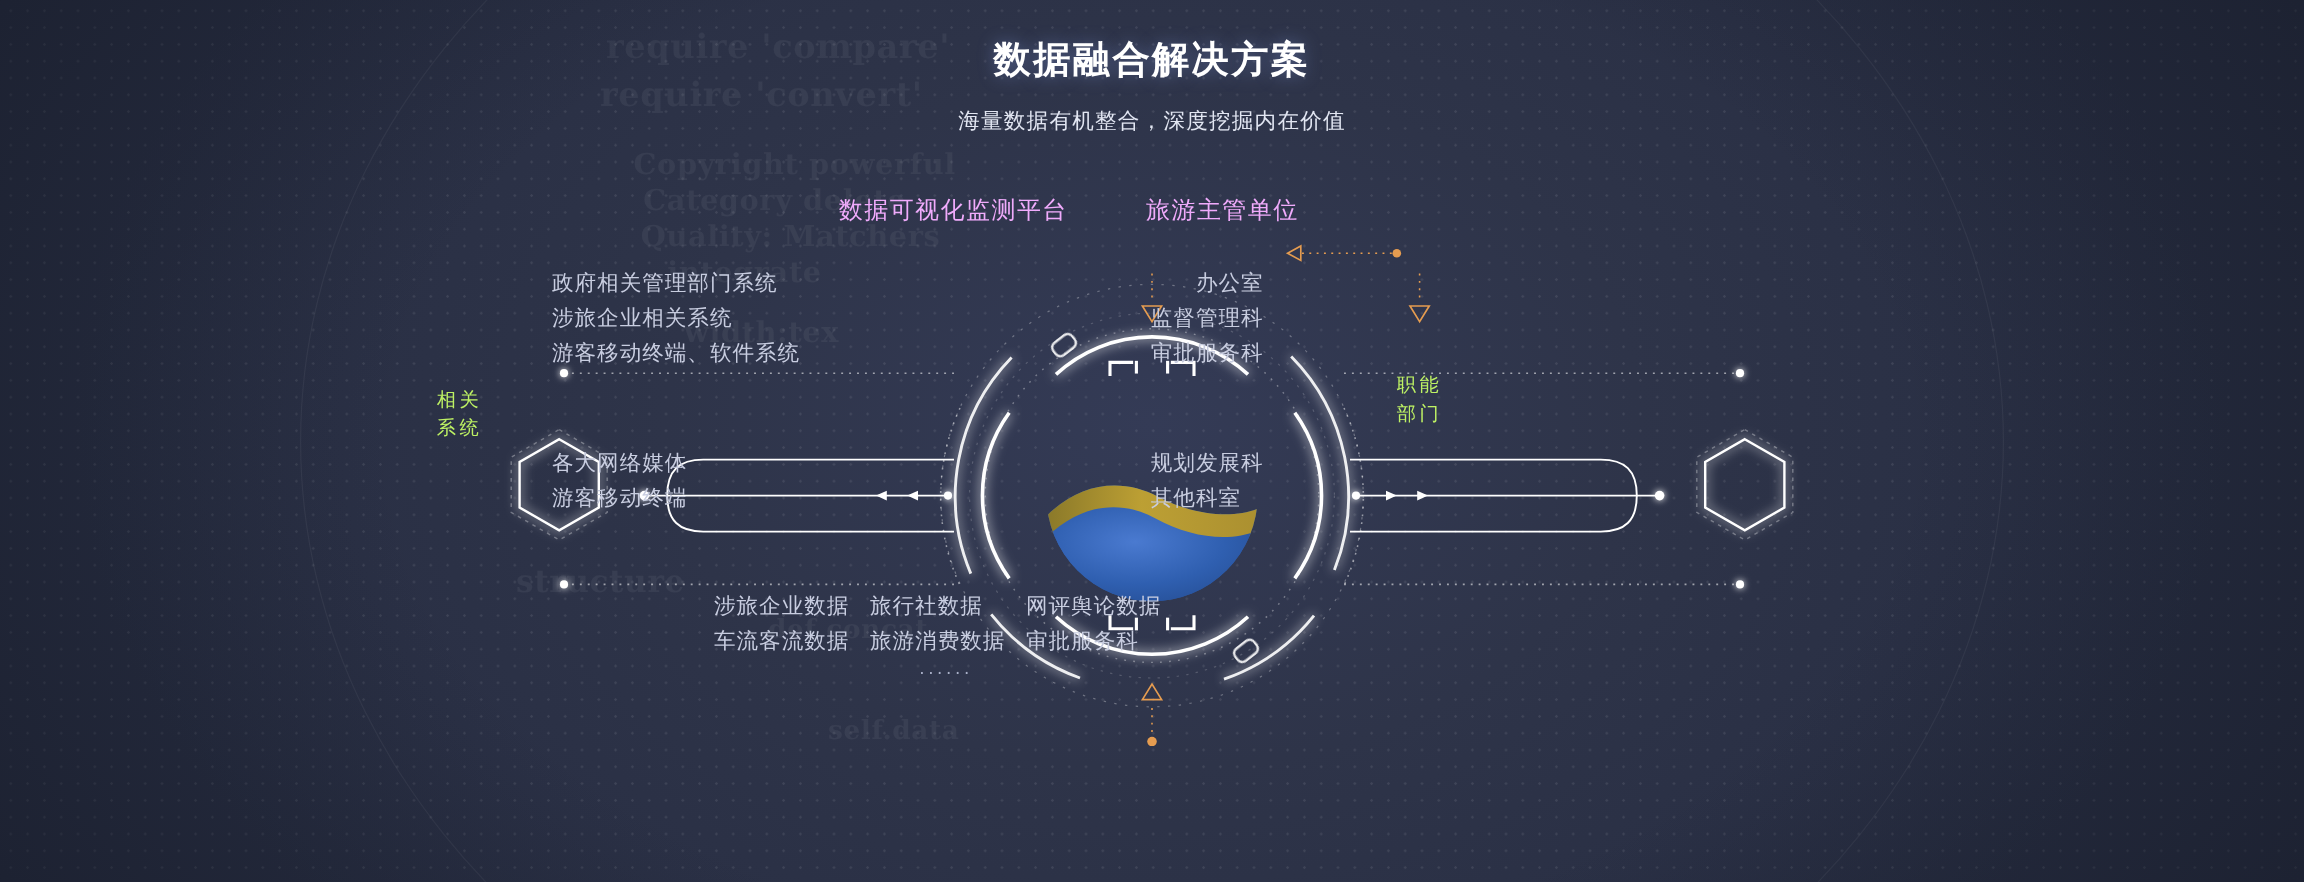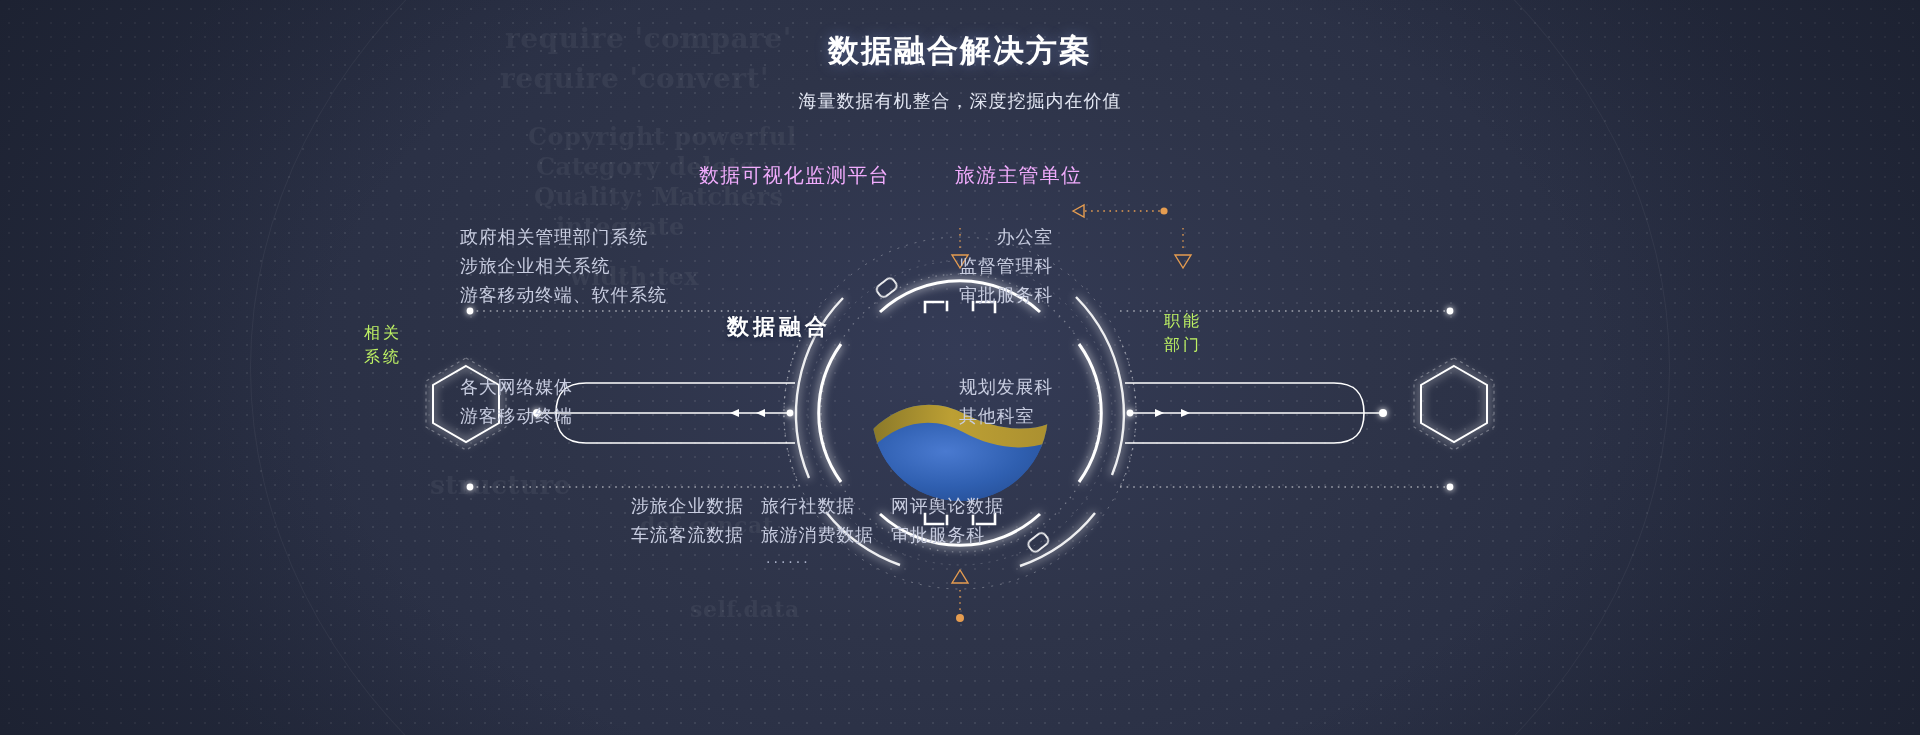--- a/index.html
+++ b/index.html
@@ -94,21 +94,20 @@
   #right-top{ left:959px; top:222px; text-align:right; }
   #right-bottom{ left:959px; top:372px; text-align:left; }
   
   #top-left-label{ left:699px; top:162px; }
   #top-right-label{ left:955px; top:162px; }
   
   #bottom-grid{
     left:595px; top:491px; width:400px;
     display:grid; grid-template-columns:130px 130px 140px;
     row-gap:0px;
-    margin-left:36px;
   }
   #bottom-grid .lbl-item{ position:static; }
   #bottom-dots{ left:766px; top:550px; }
   
   #hex-left-text{ left:348px; top:321px; width:70px; }
   #hex-right-text{ left:1148px; top:309px; width:70px; }
   
   #center-text{ left:679px; top:311px; width:200px; }
 </style>
 </head>
@@ -334,14 +333,13 @@
 <div class="txt lbl-hex" id="hex-left-text">
   <div>相关</div>
   <div>系统</div>
 </div>
 <div class="txt lbl-hex" id="hex-right-text">
   <div>职能</div>
   <div>部门</div>
 </div>
 
 <div class="txt lbl-center" id="center-text">
-  <div>数据融合</div>
 </div>
 
 </body></html>

